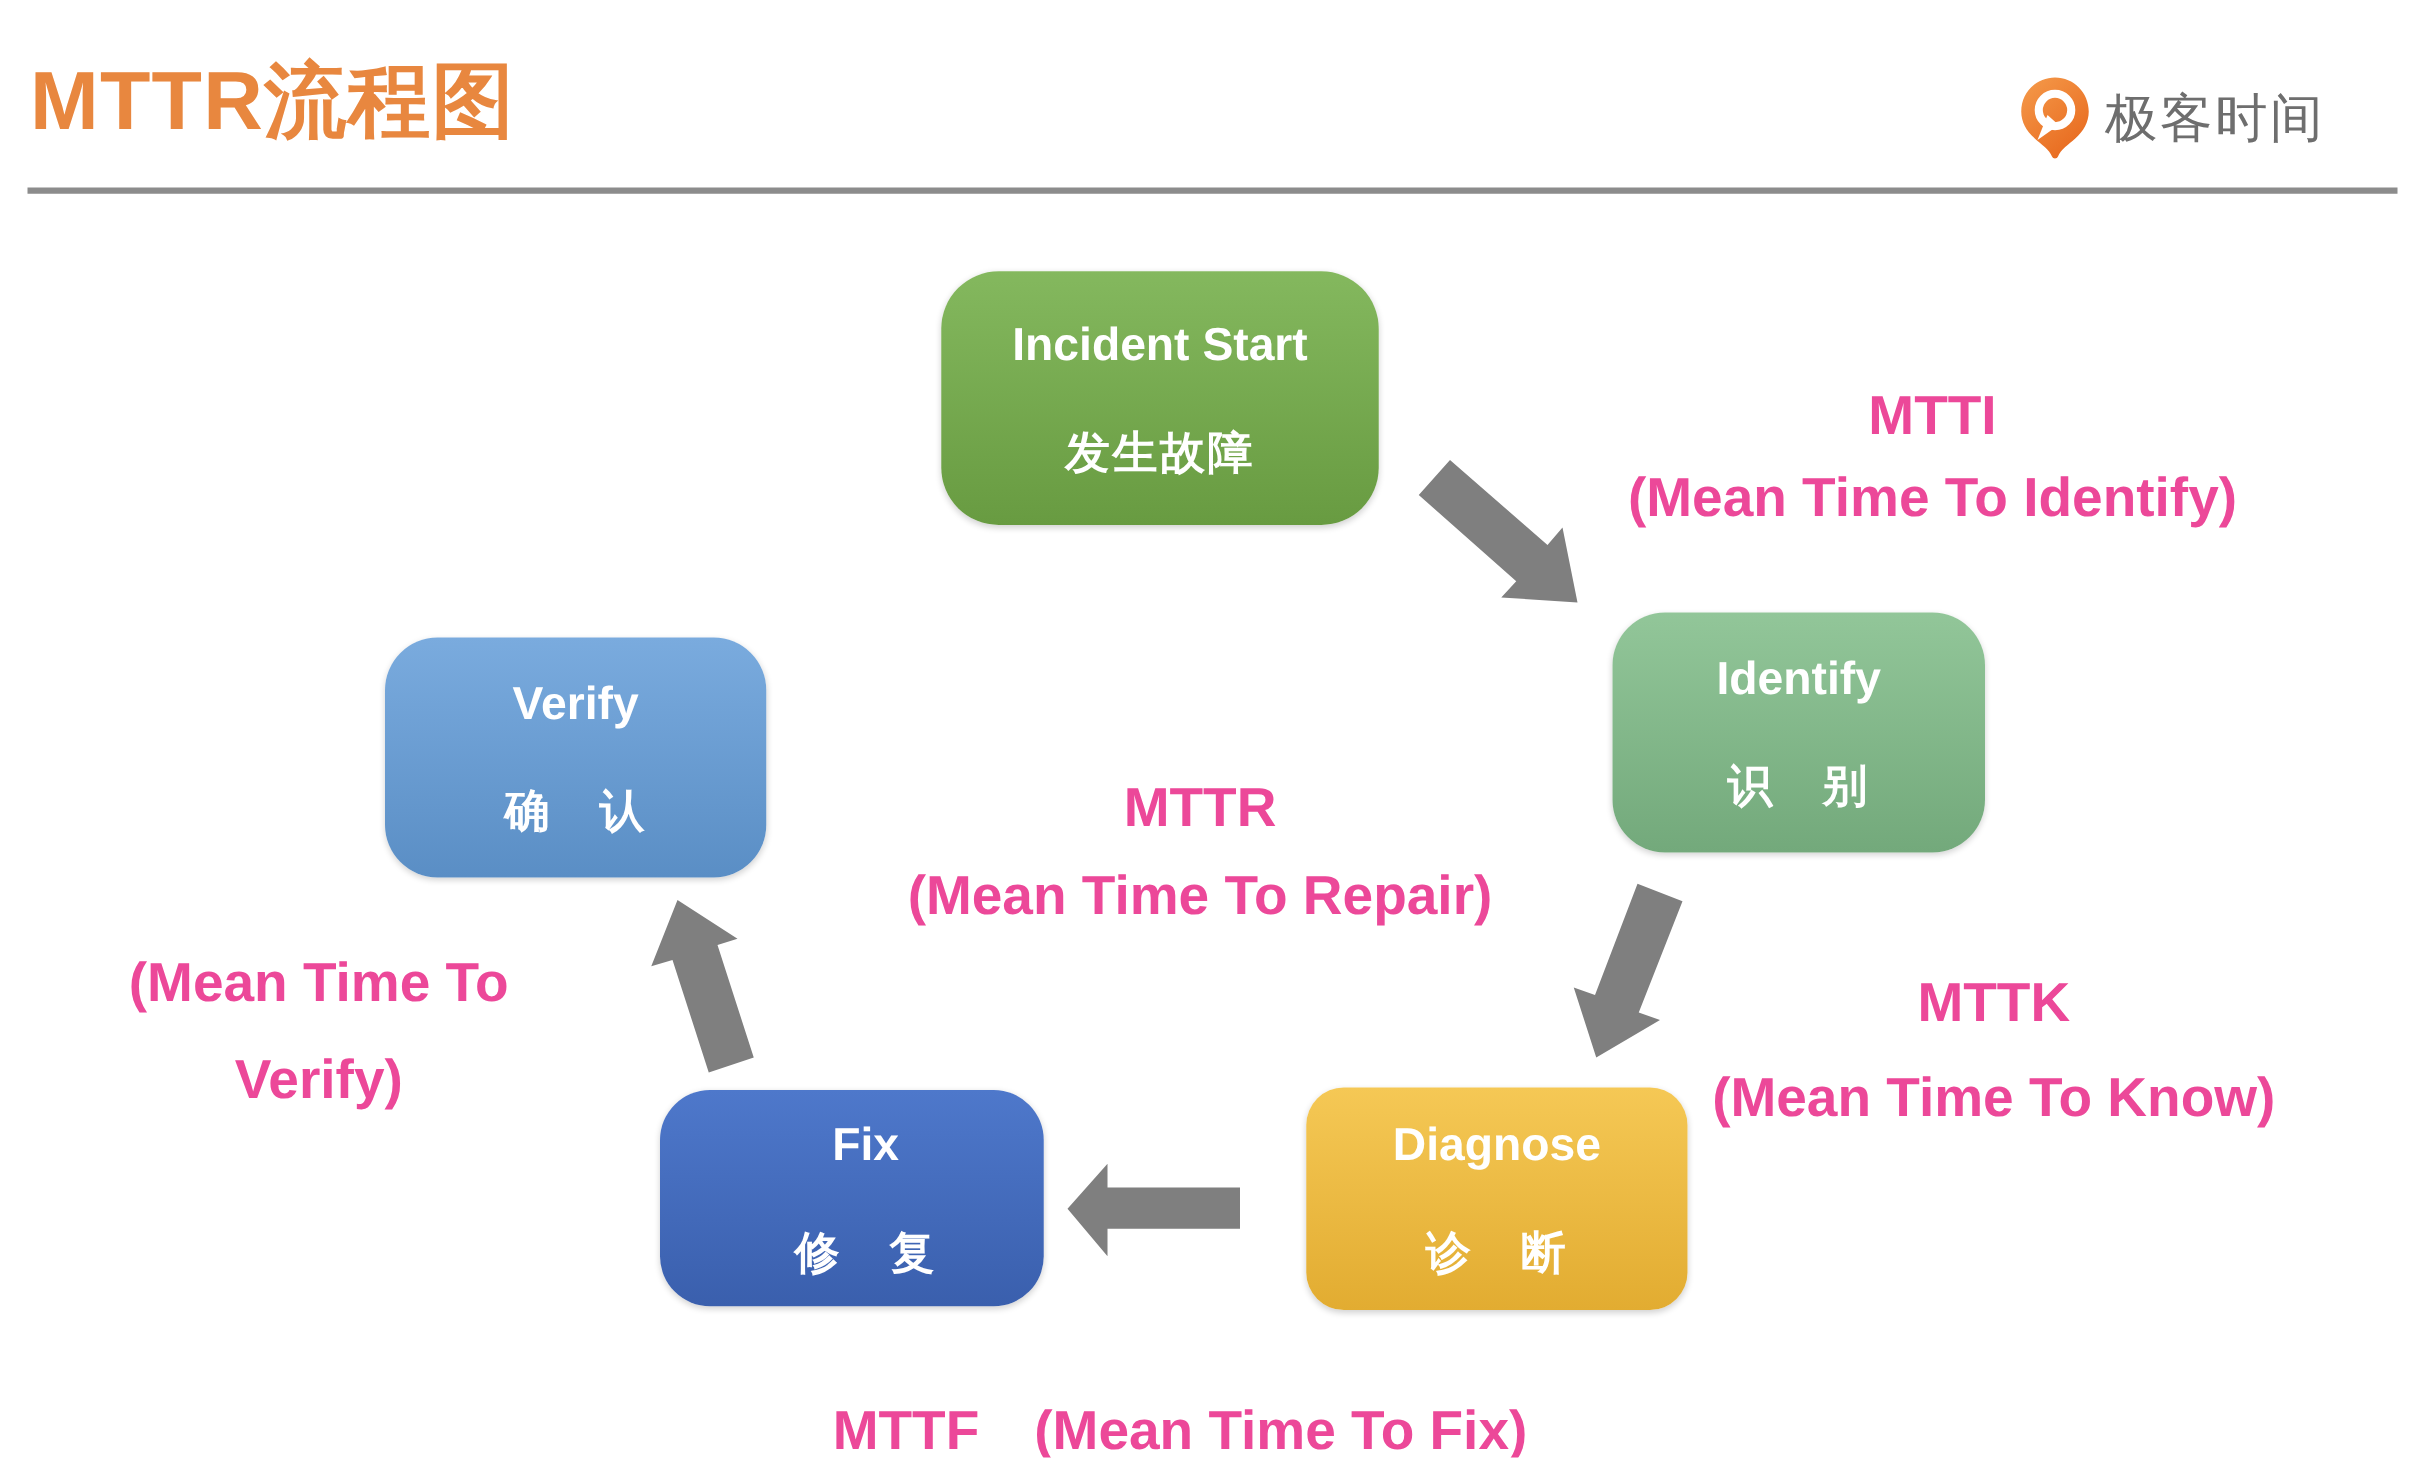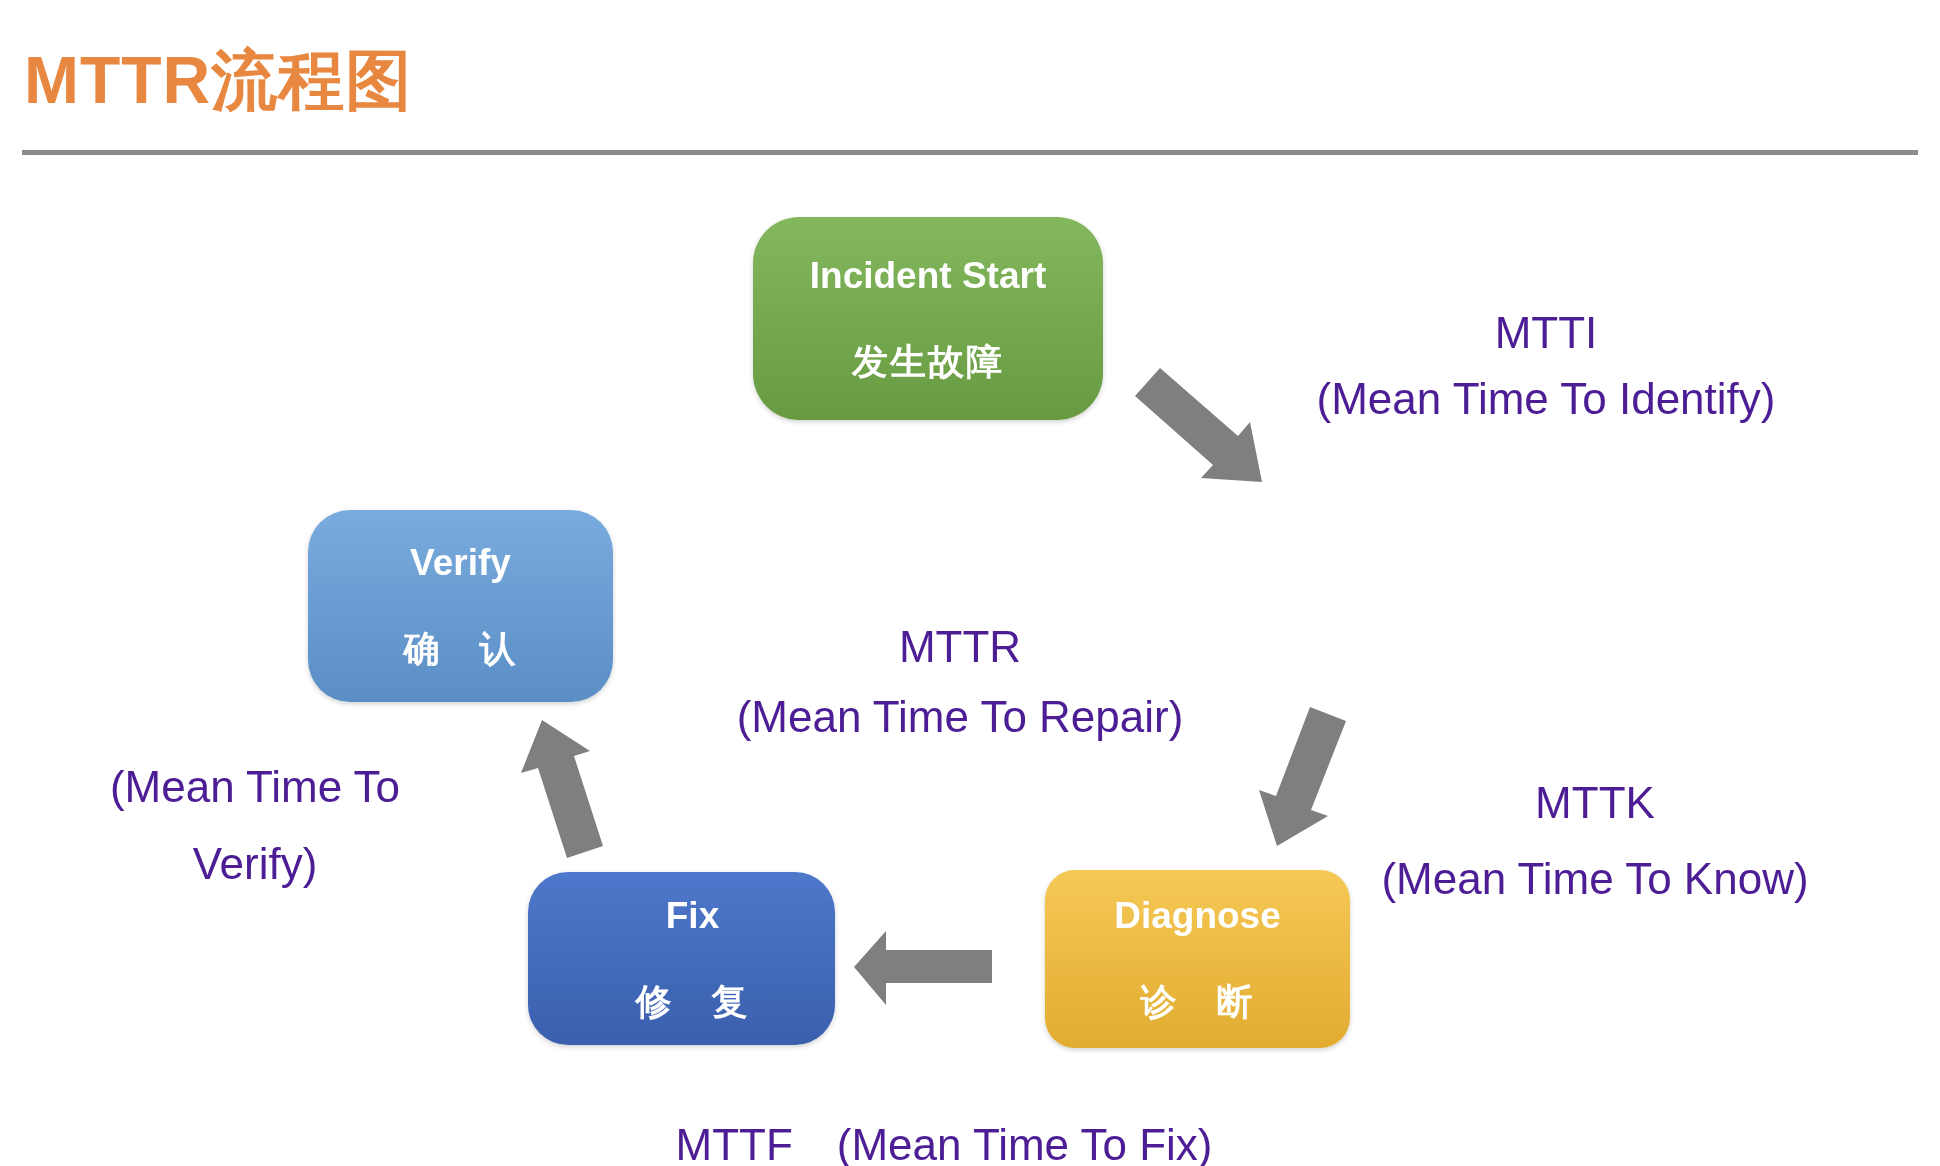--- a/index.html
+++ b/index.html
@@ -42,52 +42,70 @@
     background:linear-gradient(180deg,#92C699 0%,#73A97B 100%);}
   .node-diagnose{left:1045px;top:870px;width:305px;height:178px;border-radius:30px;
     background:linear-gradient(180deg,#F5C855 0%,#E2AC31 100%);}
   .node-fix{left:528px;top:872px;width:285px;height:173px;border-radius:40px;
     background:linear-gradient(180deg,#4E78CB 0%,#3A5FAD 100%);padding-left:22px;}
   .node-verify{left:308px;top:510px;width:305px;height:192px;border-radius:42px;
     background:linear-gradient(180deg,#7AABDE 0%,#5A8EC5 100%);}
 
   
   .metric{
-    position:absolute;text-align:center;color:#4c1d95;
-    font-weight:400;font-size:44px;
+    position:absolute;text-align:center;color:#ec4899;
+    font-weight:700;font-size:44px;
   }
   .metric div{white-space:nowrap;}
   .metric-mtti{left:1286px;top:300px;width:520px;line-height:66px;}
   .metric-mttr{left:700px;top:612px;width:520px;line-height:70px;}
   .metric-mttk{left:1335px;top:765px;width:520px;line-height:76px;}
   .metric-mttv{left:25px;top:748px;width:460px;line-height:77px;}
   .metric-mttf{left:604px;top:1103px;width:680px;line-height:52px;margin-top:16px;}
 </style>
 </head>
 <body>
 
 <div class="page">
 
   <h1 class="title">MTTR流程图</h1>
 
+  <div class="logo">
+    <svg width="56" height="68" viewBox="0 0 56 68">
+      <defs>
+        <linearGradient id="pinGrad" x1="0" y1="0" x2="0.7" y2="1">
+          <stop offset="0" stop-color="#F59B4B"></stop>
+          <stop offset="1" stop-color="#E86A1F"></stop>
+        </linearGradient>
+      </defs>
+      <path d="M28 1 C43 1 55 13.2 55 28.2 C55 37 50.6 44 44.2 49.8 C39 54.4 32.6 58.6 30.4 64.2 C29.6 66.2 26.4 66.2 25.6 64.2 C23.4 58.6 17 54.4 11.8 49.8 C5.4 44 1 37 1 28.2 C1 13.2 13 1 28 1 Z" fill="url(#pinGrad)"></path>
+      <circle cx="28" cy="27" r="13" fill="none" stroke="#ffffff" stroke-width="6.5"></circle>
+      <polygon points="14,51 31,39 22,31" fill="#ffffff"></polygon>
+    </svg>
+    <span class="logo-text">极客时间</span>
+  </div>
 
   <div class="divider"></div>
 
   <svg class="arrows" width="1940" height="1166" viewBox="0 0 1940 1166">
     <polygon fill="#7F7F7F" points="1160,368 1238,436 1250,422 1262,482 1201,478 1213,465 1135,396"></polygon>
     <polygon fill="#7F7F7F" points="1310,707 1276,796 1259,790 1277,846 1328,816 1311,810 1346,721"></polygon>
     <polygon fill="#7F7F7F" points="992,950 886,950 886,931 854,967 886,1005 886,983 992,983"></polygon>
     <polygon fill="#7F7F7F" points="603,846 574,756 590,751 542,720 521,773 538,768 567,858"></polygon>
   </svg>
 
   <div class="node node-incident">
     <div class="en">Incident Start</div>
     <div class="zh">发生故障</div>
   </div>
 
+  <div class="node node-identify">
+    <div class="en">Identify</div>
+    <div class="zh">识　别</div>
+  </div>
 
   <div class="node node-diagnose">
     <div class="en">Diagnose</div>
     <div class="zh">诊　断</div>
   </div>
 
   <div class="node node-fix">
     <div class="en">Fix</div>
     <div class="zh">修　复</div>
   </div>

